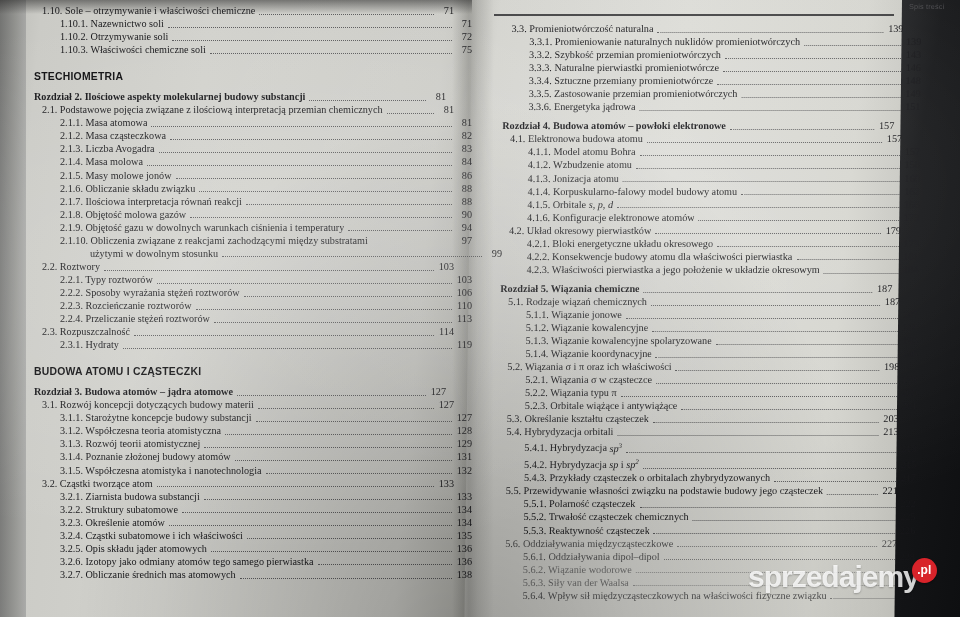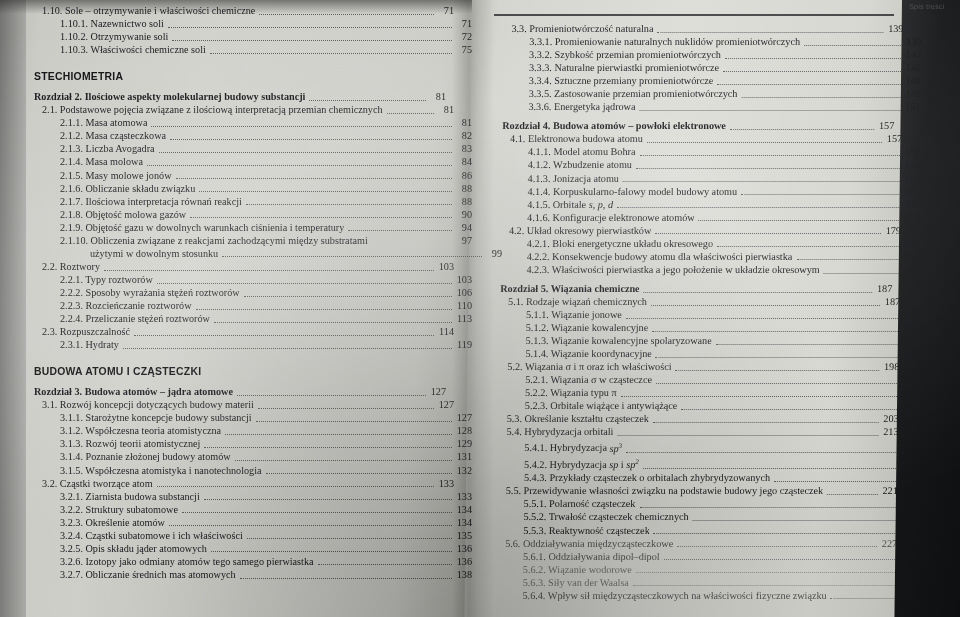--- a/index.html
+++ b/index.html
@@ -587,14 +587,18 @@
         <span class="lbl">5.6.4. Wpływ sił międzycząsteczkowych na właściwości fizyczne związku</span>
         <span class="dots"></span>
         <span class="pg">231</span>
       </div>
     </div>
 
   <div class="blurtop"></div>
   <div class="dark-left"></div>
   <div class="grain"></div>
 
+  <div class="watermark">
+    <span class="wm-text">sprzedajemy</span>
+    <span class="wm-dot">.pl</span>
+  </div>
 
 </div>
 
 </body></html>

